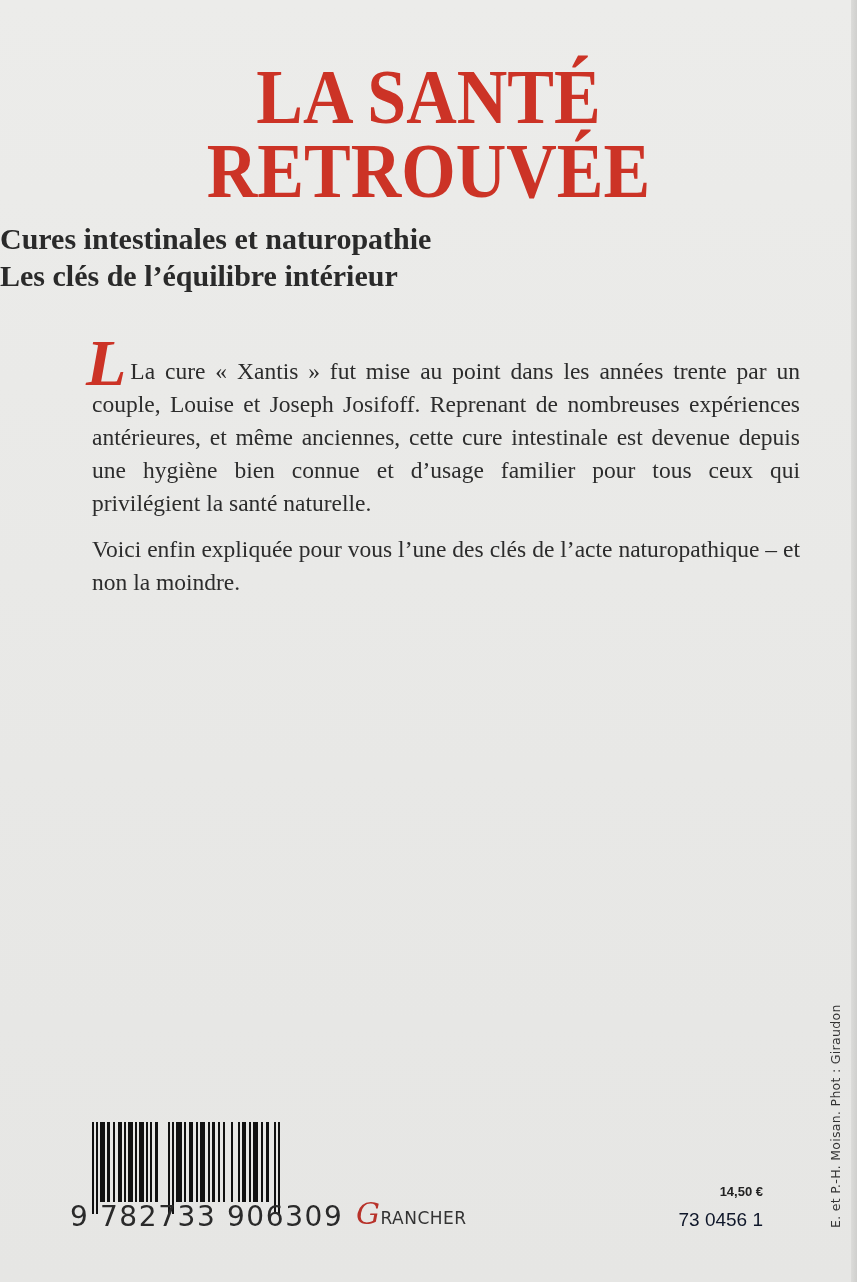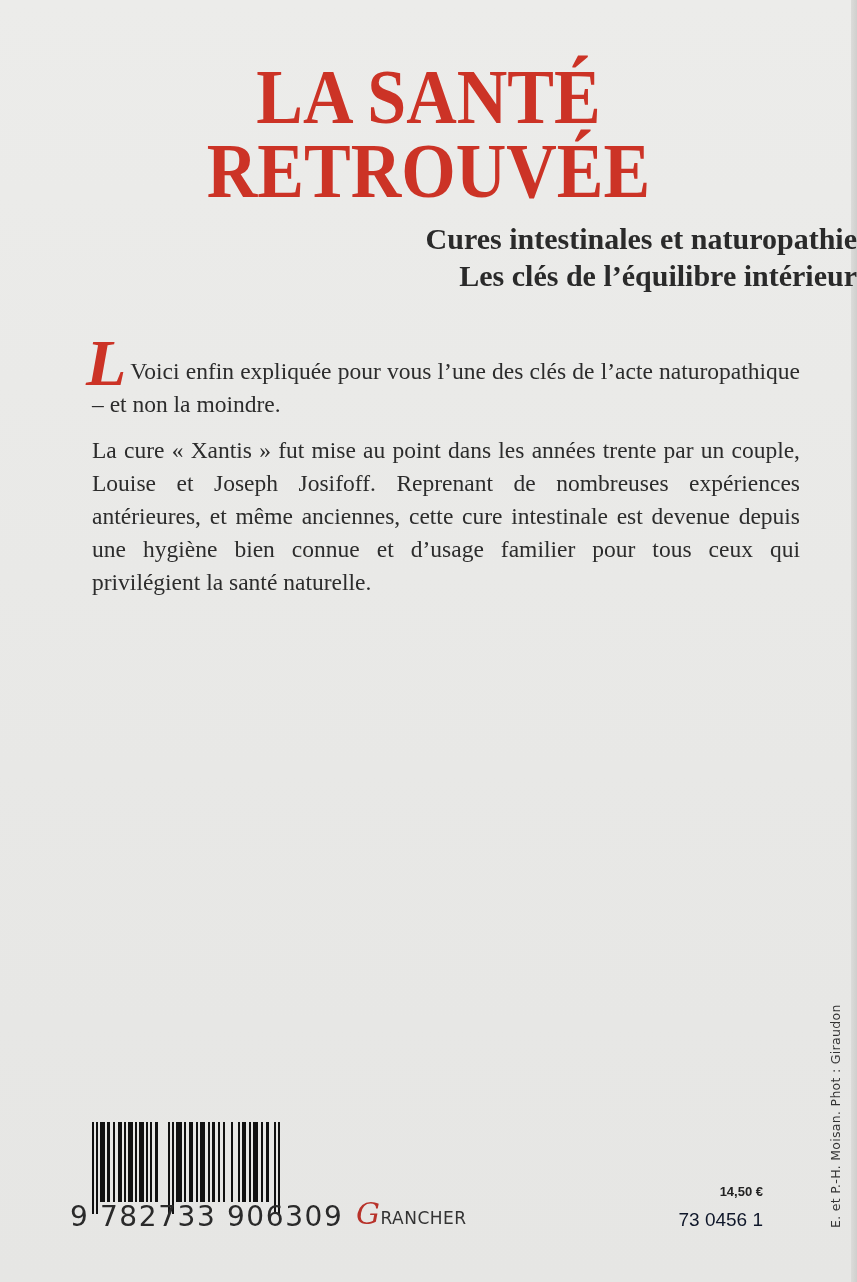--- a/index.html
+++ b/index.html
@@ -21,21 +21,21 @@
     .title {
       position: absolute; left: 0; width: 857px; top: 60px;
       text-align: center; color: #cc3326;
       font-family: "Liberation Serif", serif; font-weight: bold;
       font-size: 70px; line-height: 66px; letter-spacing: 0px;
       transform: scaleY(1.12); transform-origin: top center;
     }
     .title div { white-space: nowrap; }
     .subtitle {
       position: absolute; left: 0; width: 857px; top: 220px;
-      text-align: right; font-weight: bold; color: #2a2a2a;
+      text-align: left; font-weight: bold; color: #2a2a2a;
       font-size: 30px; line-height: 37px;
     }
     .body-text {
       position: absolute; left: 92px; width: 708px; top: 342px;
       font-size: 23.5px; line-height: 33px; color: #2c2c2c;
       text-align: justify;
     }
     .body-text p { margin: 0 0 13px 0; }
     .dropcap {
       float: left; color: #cc3326; font-style: italic; font-weight: bold;
@@ -81,22 +81,22 @@
   <div>RETROUVÉE</div>
 </div>
 
 <div class="subtitle">
   <div>Cures intestinales et naturopathie</div>
   <div>Les clés de l’équilibre intérieur</div>
 </div>
 
 <div class="body-text">
   <p><span class="dropcap">L</span></p>
+  <p>La cure « Xantis » fut mise au point dans les années trente par un couple, Louise et Joseph Josifoff. Reprenant de nombreuses expériences antérieures, et même anciennes, cette cure intestinale est devenue depuis une hygiène bien connue et d’usage familier pour tous ceux qui privilégient la santé naturelle.</p>
   <p>Voici enfin expliquée pour vous l’une des clés de l’acte naturopathique – et non la moindre.</p>
-  <p>La cure « Xantis » fut mise au point dans les années trente par un couple, Louise et Joseph Josifoff. Reprenant de nombreuses expériences antérieures, et même anciennes, cette cure intestinale est devenue depuis une hygiène bien connue et d’usage familier pour tous ceux qui privilégient la santé naturelle.</p>
 </div>
 
 <svg class="barcode" viewBox="0 0 192 92" preserveAspectRatio="none">
   <g fill="#111">
     <rect x="0" y="0" width="2" height="92"></rect>
     <rect x="4" y="0" width="2" height="92"></rect>
     <rect x="8" y="0" width="5" height="80"></rect>
     <rect x="15" y="0" width="3" height="80"></rect>
     <rect x="21" y="0" width="2" height="80"></rect>
     <rect x="26" y="0" width="4" height="80"></rect>

